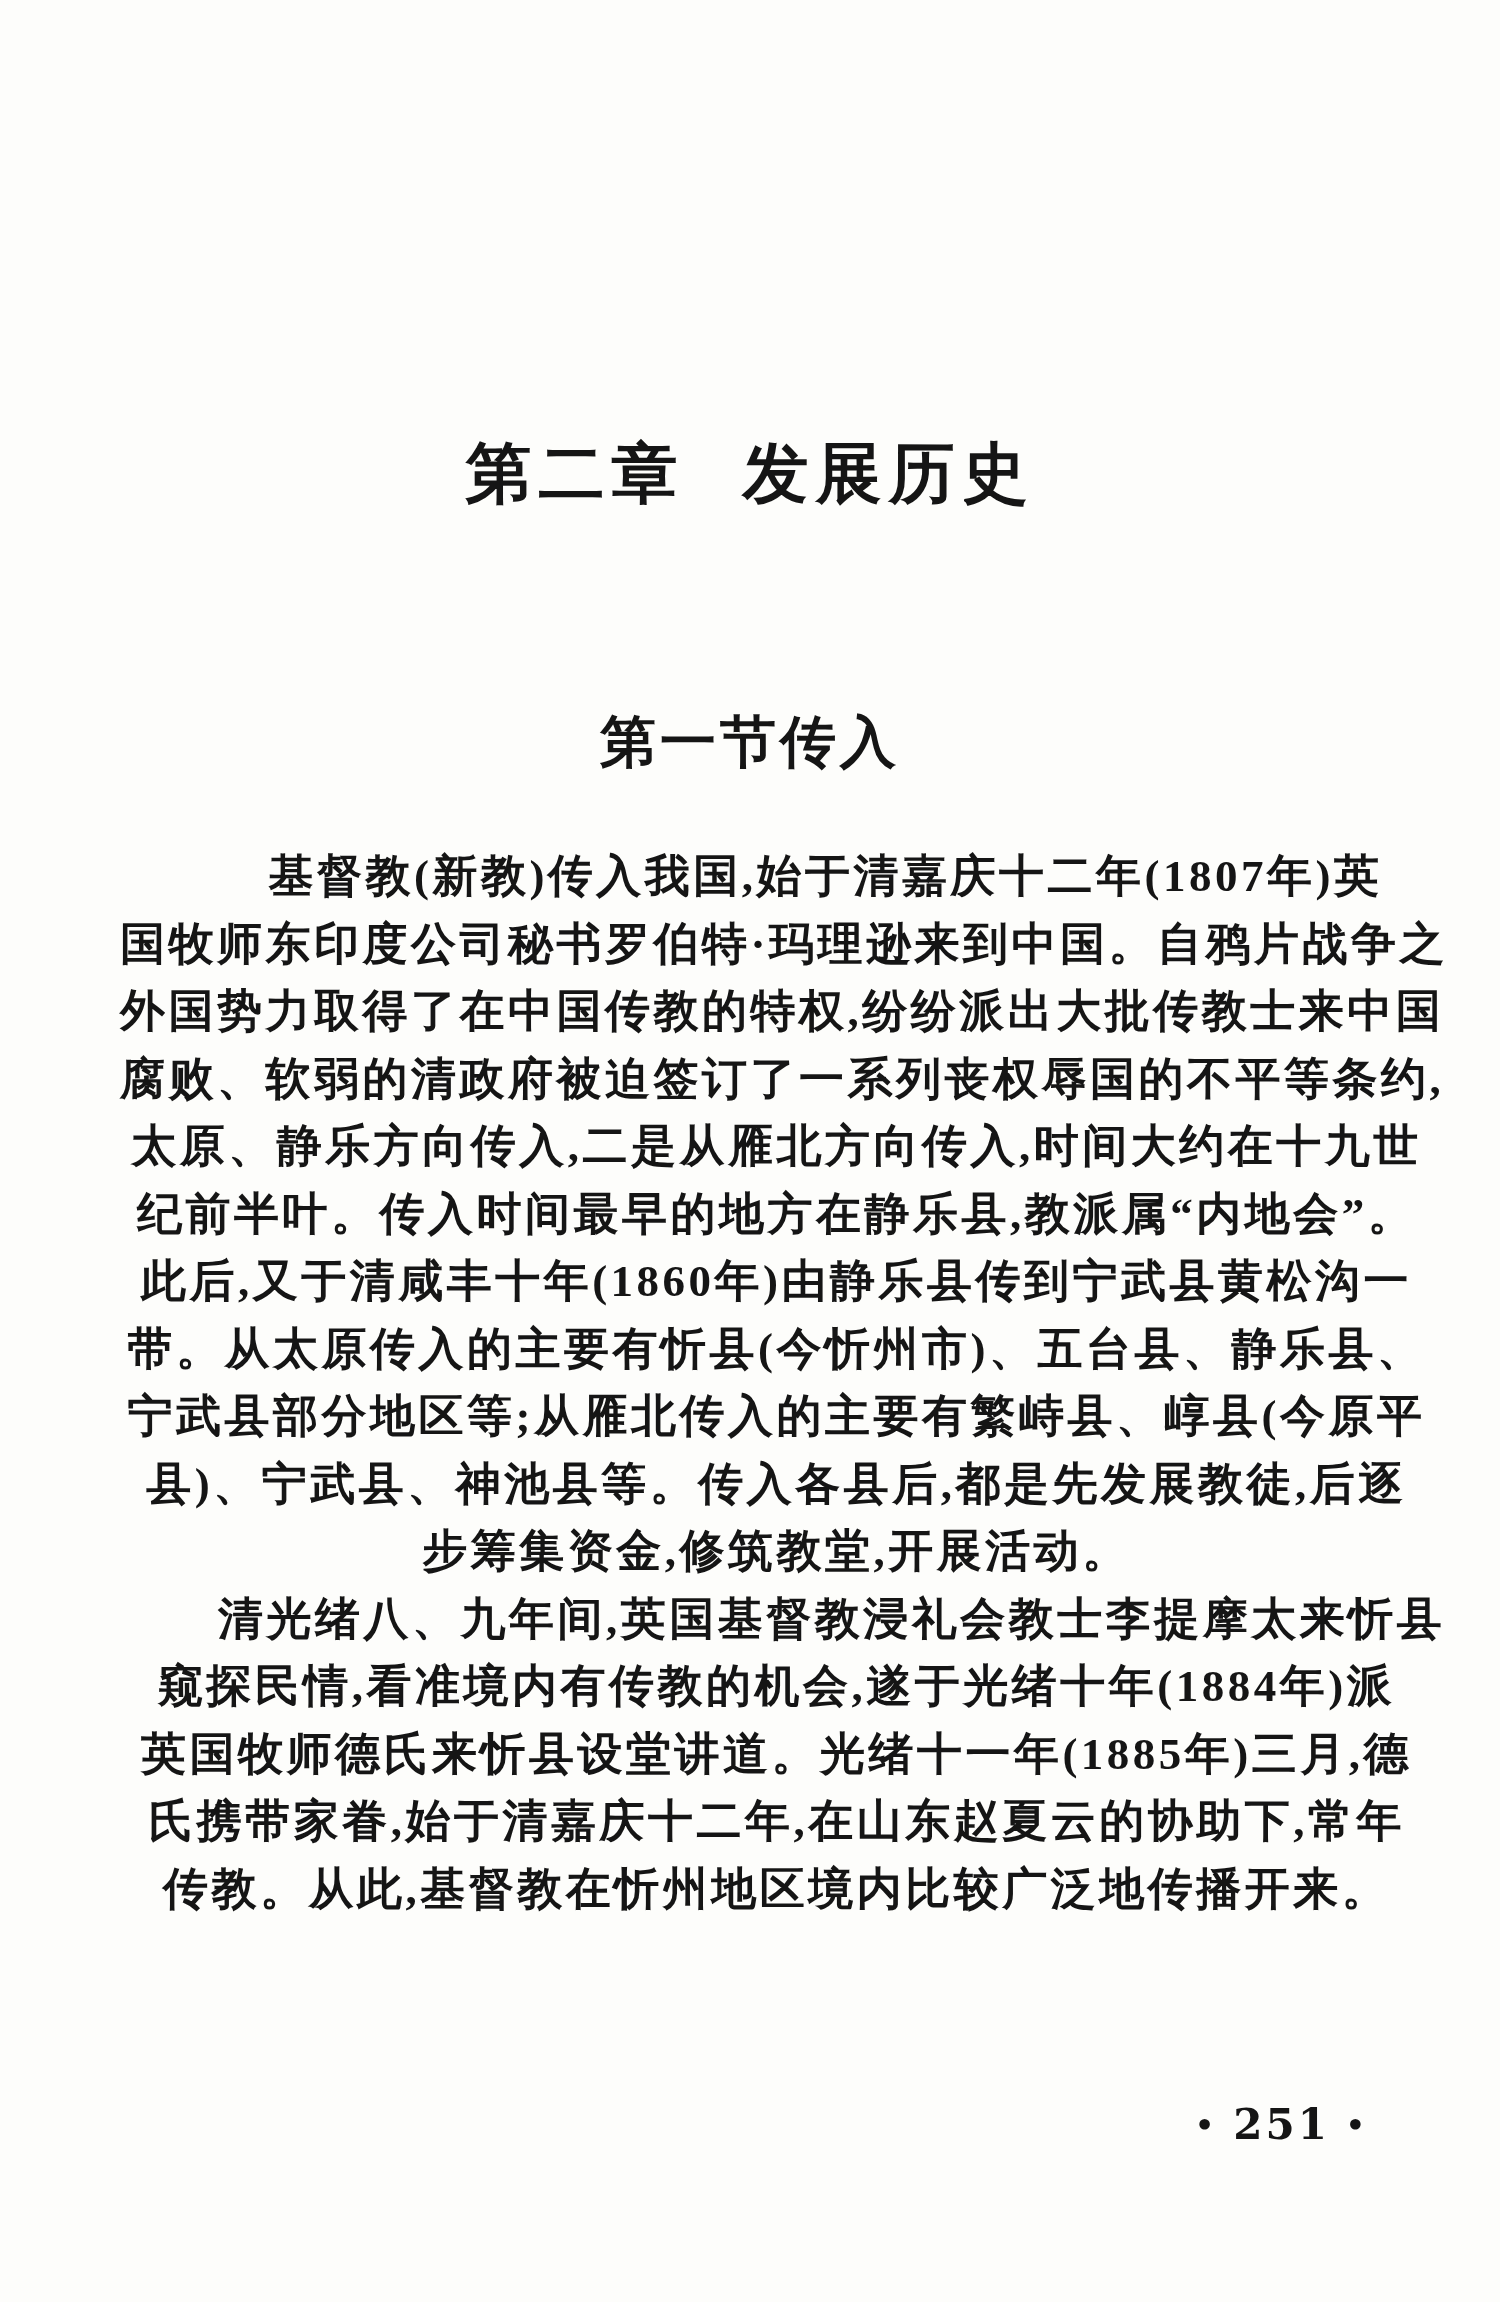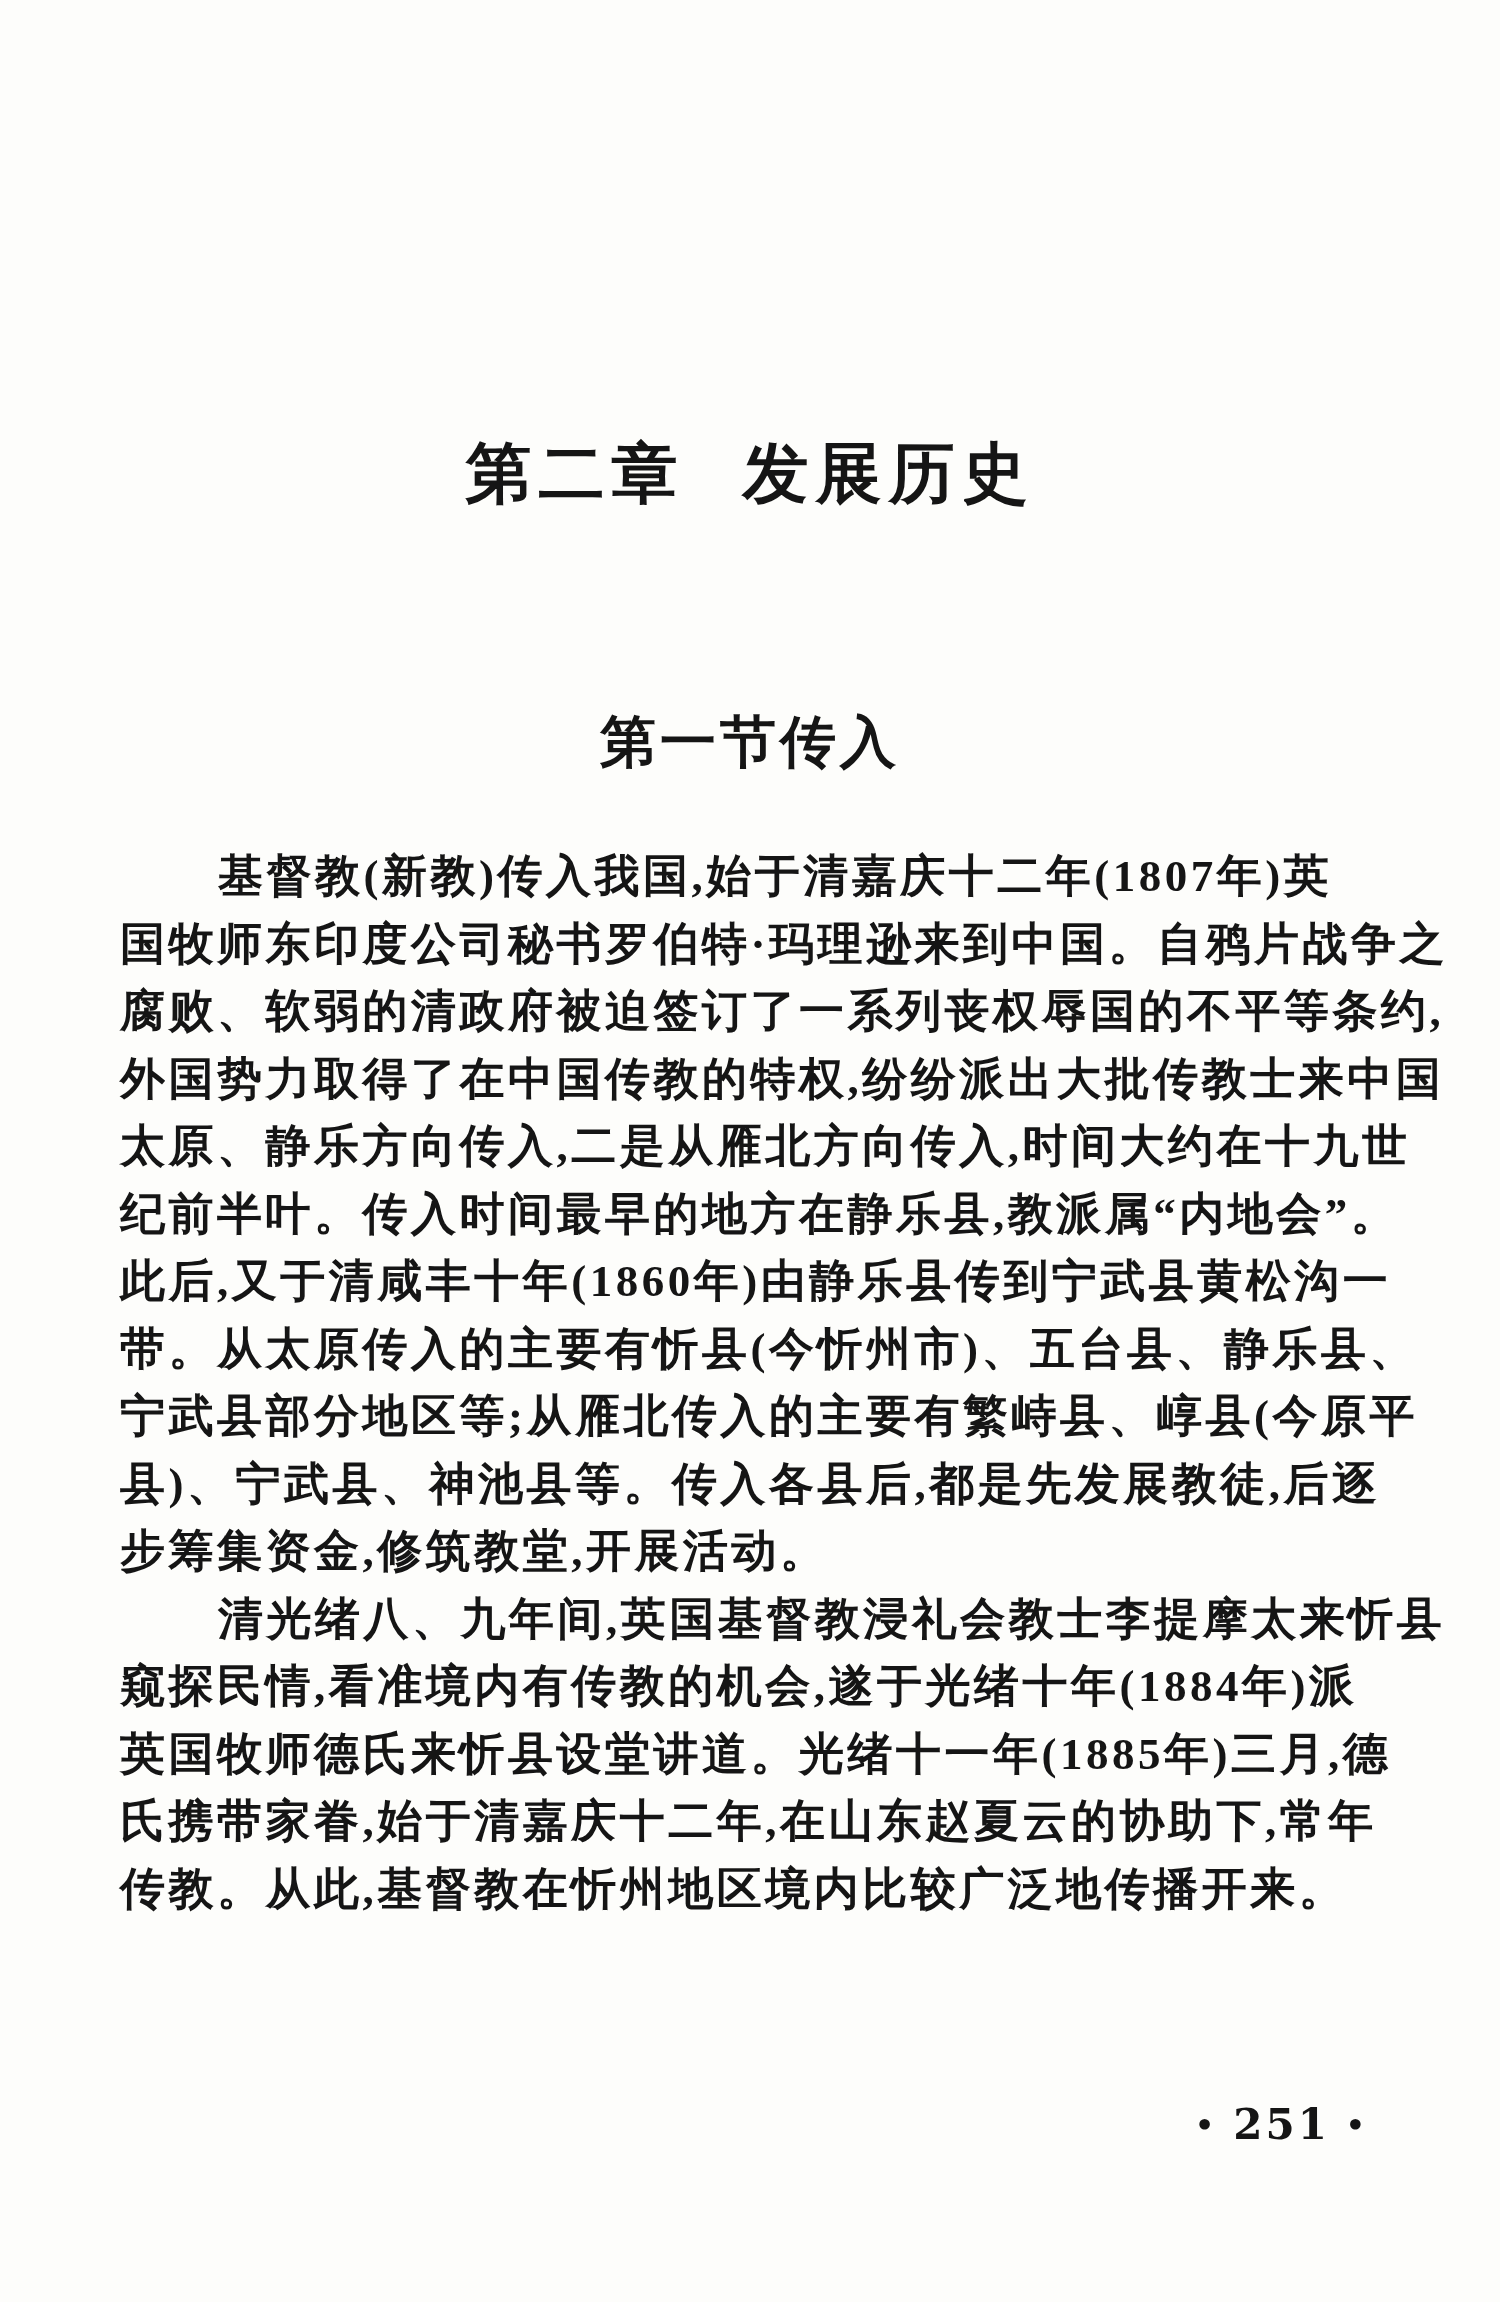--- a/index.html
+++ b/index.html
@@ -8,20 +8,21 @@
     background: #ffffff;
   }
   .page {
     position: relative;
     width: 1500px;
     height: 2302px;
     background: #fdfdfb;
     font-family: "Liberation Serif", "DejaVu Serif", serif;
     color: #151515;
     overflow: hidden;
+    text-align: center;
   }
   .chapter-heading {
     position: absolute;
     top: 438px;
     left: 0;
     right: 0;
     margin: 0;
     display: flex;
     justify-content: center;
     column-gap: 58px;
@@ -94,22 +95,22 @@
   <h2 class="section-heading">
     <span>第一节</span>
     <span>传入</span>
   </h2>
 
   <div class="body-text">
 
     <div class="paragraph">
       <div class="text-line indent">基督教(新教)传入我国,始于清嘉庆十二年(1807年)英</div>
       <div class="text-line">国牧师东印度公司秘书罗伯特·玛理逊来到中国。自鸦片战争之</div>
+      <div class="text-line">外国势力取得了在中国传教的特权,纷纷派出大批传教士来中国</div>
       <div class="text-line">腐败、软弱的清政府被迫签订了一系列丧权辱国的不平等条约,</div>
-      <div class="text-line">外国势力取得了在中国传教的特权,纷纷派出大批传教士来中国</div>
       <div class="text-line">太原、静乐方向传入,二是从雁北方向传入,时间大约在十九世</div>
       <div class="text-line">纪前半叶。传入时间最早的地方在静乐县,教派属“内地会”。</div>
       <div class="text-line">此后,又于清咸丰十年(1860年)由静乐县传到宁武县黄松沟一</div>
       <div class="text-line">带。从太原传入的主要有忻县(今忻州市)、五台县、静乐县、</div>
       <div class="text-line">宁武县部分地区等;从雁北传入的主要有繁峙县、崞县(今原平</div>
       <div class="text-line">县)、宁武县、神池县等。传入各县后,都是先发展教徒,后逐</div>
       <div class="text-line">步筹集资金,修筑教堂,开展活动。</div>
     </div>
 
     <div class="paragraph">

